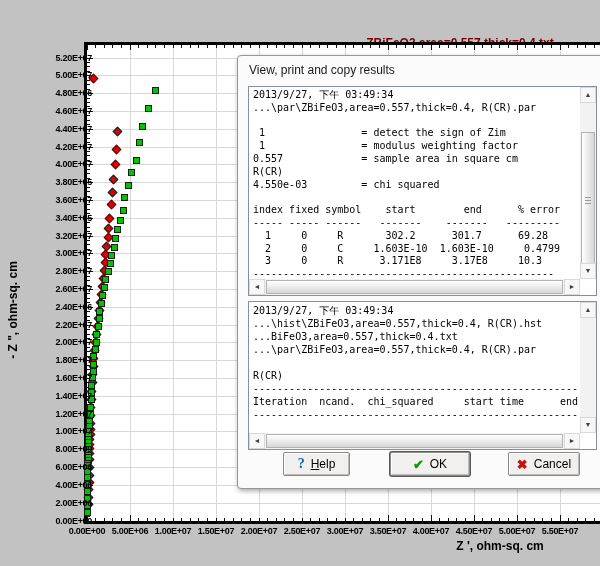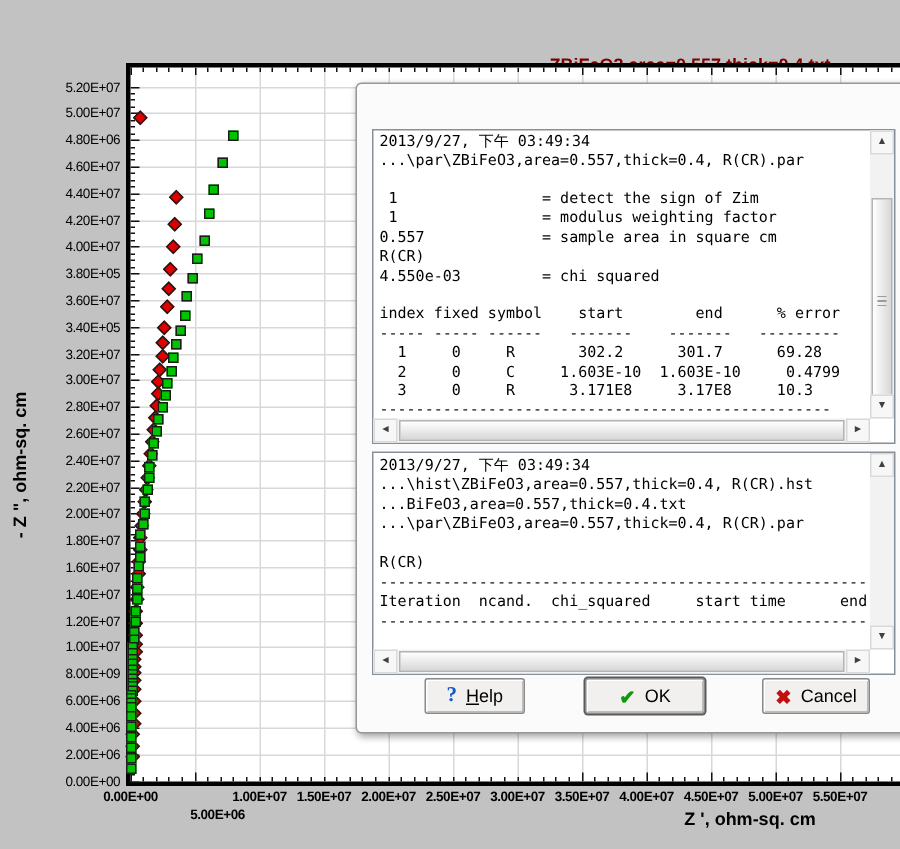--- a/index.html
+++ b/index.html
@@ -13,21 +13,21 @@
     color:#7a0000;font-weight:bold;font-size:12px;line-height:15px;white-space:pre;
   }
   #plot{
     position:absolute;left:84px;top:42px;width:516px;height:476px;
     background:#ffffff;border:3px solid #000;border-right:none;overflow:visible;
   }
   .gl{position:absolute;background:#d8d8d8;}
   .tick{position:absolute;background:#111;}
   .pt-sq{position:absolute;width:5px;height:5px;border:1px solid #1c1c1c;}
   .pt-di{position:absolute;width:5px;height:5px;border:1px solid #1c1c1c;transform:rotate(45deg);}
-  .ylab{position:absolute;left:0;width:80px;text-align:right;font-size:9px;font-weight:normal;color:#000;letter-spacing:-0.3px;}
+  .ylab{position:absolute;left:12px;width:80px;text-align:right;font-size:9px;font-weight:bold;color:#000;letter-spacing:-0.3px;}
   .xlab{position:absolute;top:526px;width:62px;text-align:center;font-size:9px;font-weight:bold;color:#000;letter-spacing:-0.3px;}
   #x-axis-title{position:absolute;left:400px;top:539px;width:200px;text-align:center;font-size:12px;font-weight:bold;color:#000;white-space:pre;}
   #y-axis-title{
     position:absolute;left:6px;top:420px;width:220px;text-align:center;
     font-size:12px;font-weight:bold;color:#000;white-space:pre;
     transform:rotate(-90deg);transform-origin:0 0;
   }
   
   #dialog{
     position:absolute;left:237px;top:55px;width:370px;height:432px;z-index:10;
@@ -463,54 +463,55 @@
     <div class="ylab" style="top: 479.885px;">4.00E+06</div>
     <div class="ylab" style="top: 462.077px;">6.00E+06</div>
     <div class="ylab" style="top: 444.269px;">8.00E+09</div>
     <div class="ylab" style="top: 426.462px;">1.00E+07</div>
     <div class="ylab" style="top: 408.654px;">1.20E+07</div>
     <div class="ylab" style="top: 390.846px;">1.40E+07</div>
     <div class="ylab" style="top: 373.038px;">1.60E+07</div>
     <div class="ylab" style="top: 355.231px;">1.80E+07</div>
     <div class="ylab" style="top: 337.423px;">2.00E+07</div>
     <div class="ylab" style="top: 319.615px;">2.20E+07</div>
-    <div class="ylab" style="top: 301.808px;">2.40E+07</div>
+    <div class="ylab" style="top: 301.808px;">2.40E+06</div>
     <div class="ylab" style="top: 284px;">2.60E+07</div>
     <div class="ylab" style="top: 266.192px;">2.80E+07</div>
     <div class="ylab" style="top: 248.385px;">3.00E+07</div>
     <div class="ylab" style="top: 230.577px;">3.20E+07</div>
     <div class="ylab" style="top: 212.769px;">3.40E+05</div>
     <div class="ylab" style="top: 194.962px;">3.60E+07</div>
     <div class="ylab" style="top: 177.154px;">3.80E+05</div>
     <div class="ylab" style="top: 159.346px;">4.00E+07</div>
     <div class="ylab" style="top: 141.538px;">4.20E+07</div>
     <div class="ylab" style="top: 123.731px;">4.40E+07</div>
     <div class="ylab" style="top: 105.923px;">4.60E+07</div>
     <div class="ylab" style="top: 88.1154px;">4.80E+06</div>
     <div class="ylab" style="top: 70.3077px;">5.00E+07</div>
     <div class="ylab" style="top: 52.5px;">5.20E+07</div>
   </div>
 <div id="x-labels">
     <div class="xlab" style="left: 56px;">0.00E+00</div>
-    <div class="xlab" style="left: 114px; margin-top: 12px;">5.00E+06</div>
+    <div class="xlab" style="left: 99px;">5.00E+06</div>
     <div class="xlab" style="left: 142px;">1.00E+07</div>
     <div class="xlab" style="left: 185px;">1.50E+07</div>
     <div class="xlab" style="left: 228px;">2.00E+07</div>
     <div class="xlab" style="left: 271px;">2.50E+07</div>
     <div class="xlab" style="left: 314px;">3.00E+07</div>
     <div class="xlab" style="left: 357px;">3.50E+07</div>
     <div class="xlab" style="left: 400px;">4.00E+07</div>
     <div class="xlab" style="left: 443px;">4.50E+07</div>
     <div class="xlab" style="left: 486px;">5.00E+07</div>
     <div class="xlab" style="left: 529px;">5.50E+07</div>
   </div>
 <div id="x-axis-title">Z ', ohm-sq. cm</div>
 <div id="y-axis-title">- Z ", ohm-sq. cm</div>
 
 <div id="dialog">
+  <div id="dialog-title">View, print and copy results</div>
 
   <div class="textbox" id="ta1">
     <div class="tb-content">2013/9/27, 下午 03:49:34
 ...\par\ZBiFeO3,area=0.557,thick=0.4, R(CR).par
 
  1                = detect the sign of Zim
  1                = modulus weighting factor
 0.557             = sample area in square cm
 R(CR)
 4.550e-03         = chi squared

